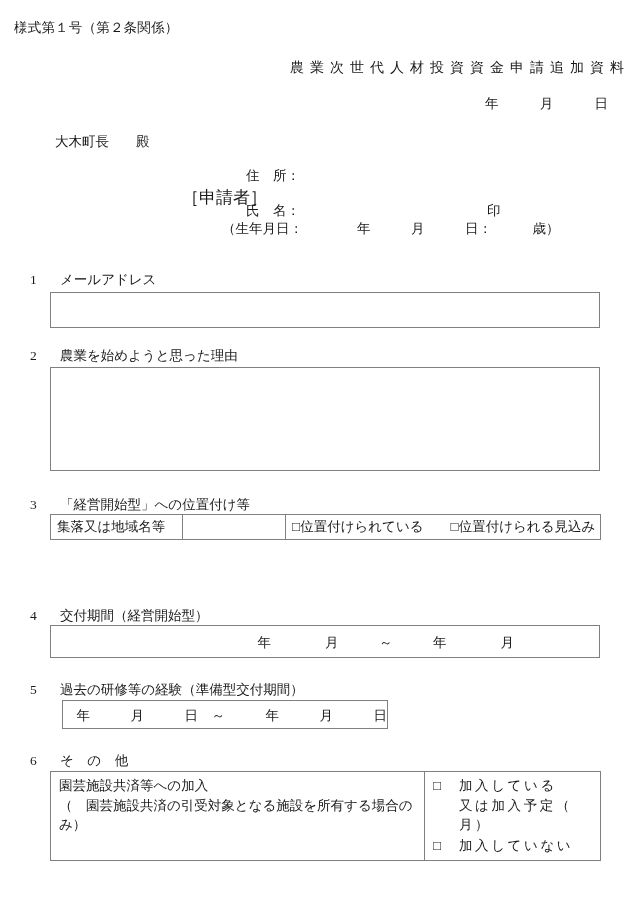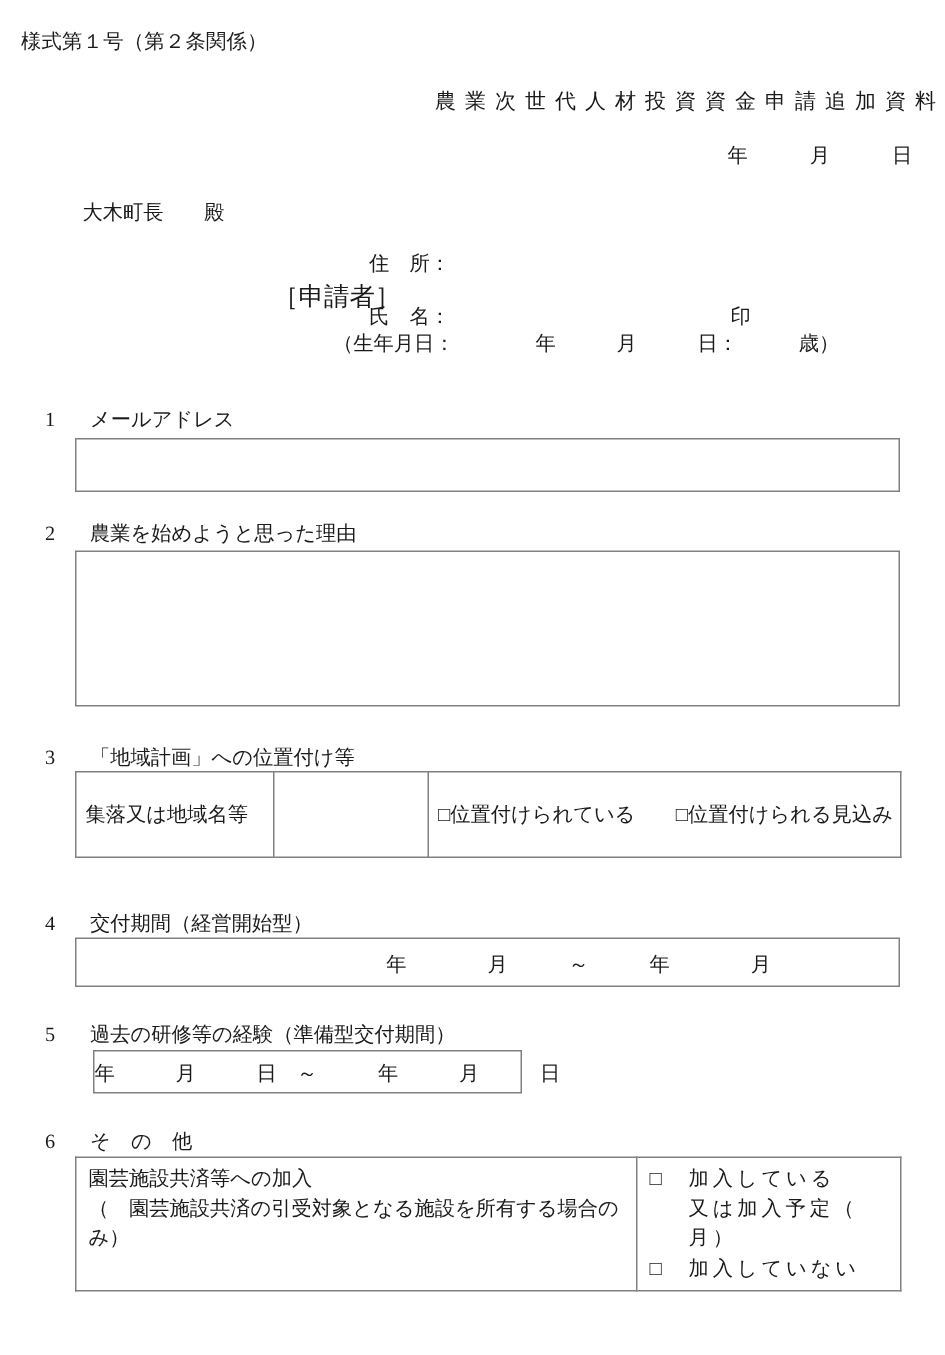--- a/index.html
+++ b/index.html
@@ -124,21 +124,21 @@
   
   .tbl {
     position: absolute;
     border-collapse: collapse;
     table-layout: fixed;
     background: #ffffff;
   }
   .tbl td {
     border: 1px solid #808080;
     font-size: 13.5px;
-    padding: 18px 6px;
+    padding: 2px 6px;
     vertical-align: top;
     line-height: 1.45;
   }
   .cell-center-v {
     vertical-align: middle !important;
   }
   .nowrap { white-space: nowrap; }
   .chk {
     font-size: 13.5px;
   }
@@ -182,21 +182,21 @@
   <div class="field-shimei">氏　名：</div>
   <div class="field-inkan">印</div>
   <div class="field-birth">（生年月日：　　　　年　　　月　　　日：　　　歳）</div>
 
   <div class="sec-head" style="left:30px; top:271px;"><span class="sec-num">1</span><span>メールアドレス</span></div>
   <div class="box" style="left:50px; top:292px; width:550px; height:36px;"></div>
 
   <div class="sec-head" style="left:30px; top:347px;"><span class="sec-num">2</span><span>農業を始めようと思った理由</span></div>
   <div class="box" style="left:50px; top:367px; width:550px; height:104px;"></div>
 
-  <div class="sec-head" style="left:30px; top:496px;"><span class="sec-num">3</span><span>「地域計画」への位置付け等</span></div>
+  <div class="sec-head" style="left:30px; top:496px;"><span class="sec-num">3</span><span>「経営開始型」への位置付け等</span></div>
 
   <table class="tbl" style="left:50px; top:514px; width:550px;">
     <colgroup>
       <col style="width:132px">
       <col style="width:103px">
       <col style="width:315px">
     </colgroup>
     <tbody>
       <tr>
         <td class="cell-center-v nowrap">集落又は地域名等</td>
@@ -205,21 +205,21 @@
       </tr>
     </tbody>
   </table>
 
   <div class="sec-head" style="left:30px; top:607px;"><span class="sec-num">4</span><span>交付期間（経営開始型）</span></div>
   <div class="box" style="left:50px; top:625px; width:550px; height:33px;">
     <div class="box-centered-text" style="top:8px; padding-right:85px;">年　　　　月　　　～　　　年　　　　月</div>
   </div>
 
   <div class="sec-head" style="left:30px; top:681px;"><span class="sec-num">5</span><span>過去の研修等の経験（準備型交付期間）</span></div>
-  <div class="box" style="left:62px; top:700px; width:286px; height:29px;">
+  <div class="box" style="left:62px; top:700px; width:326px; height:29px;">
     <div class="box-centered-text" style="top:6px;">年　　　月　　　日　～　　　年　　　月　　　日</div>
   </div>
 
   <div class="sec-head" style="left:30px; top:752px;"><span class="sec-num">6</span><span>そ　の　他</span></div>
 
   <table class="tbl sec6-right" style="left:50px; top:771px; width:550px;padding-left:27px;">
     <colgroup>
       <col style="width:374px">
       <col style="width:176px">
     </colgroup>

